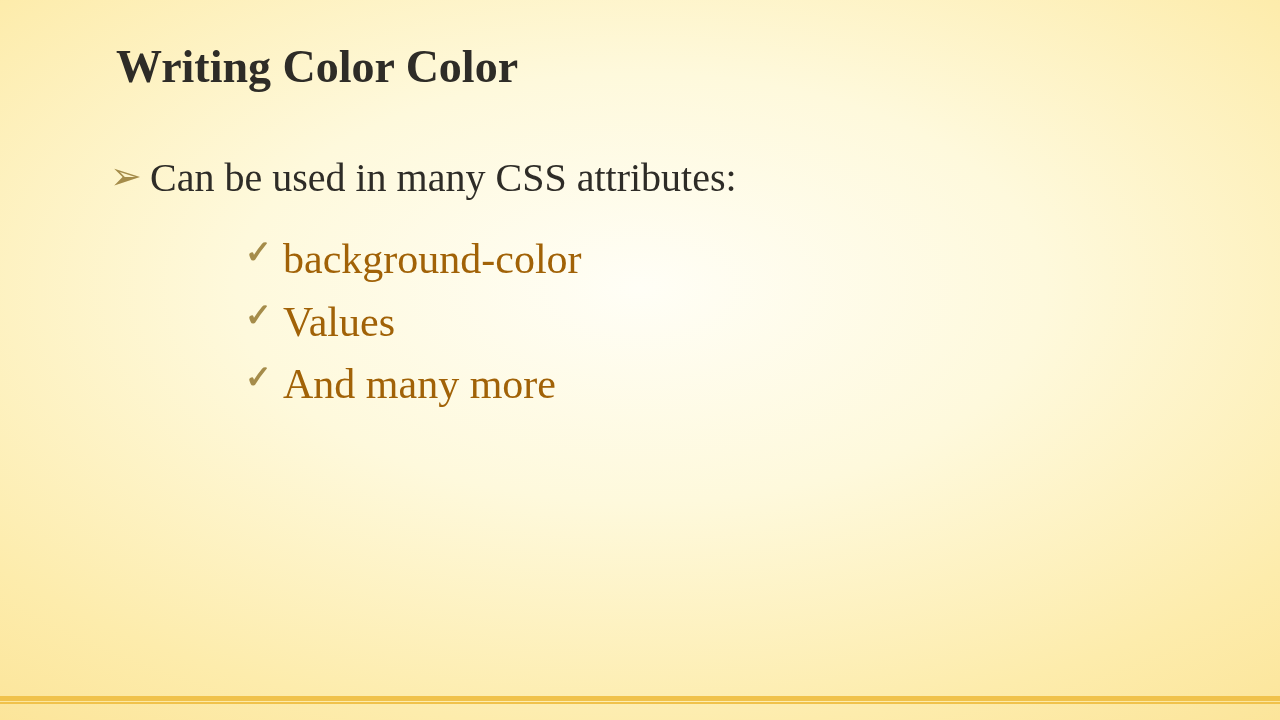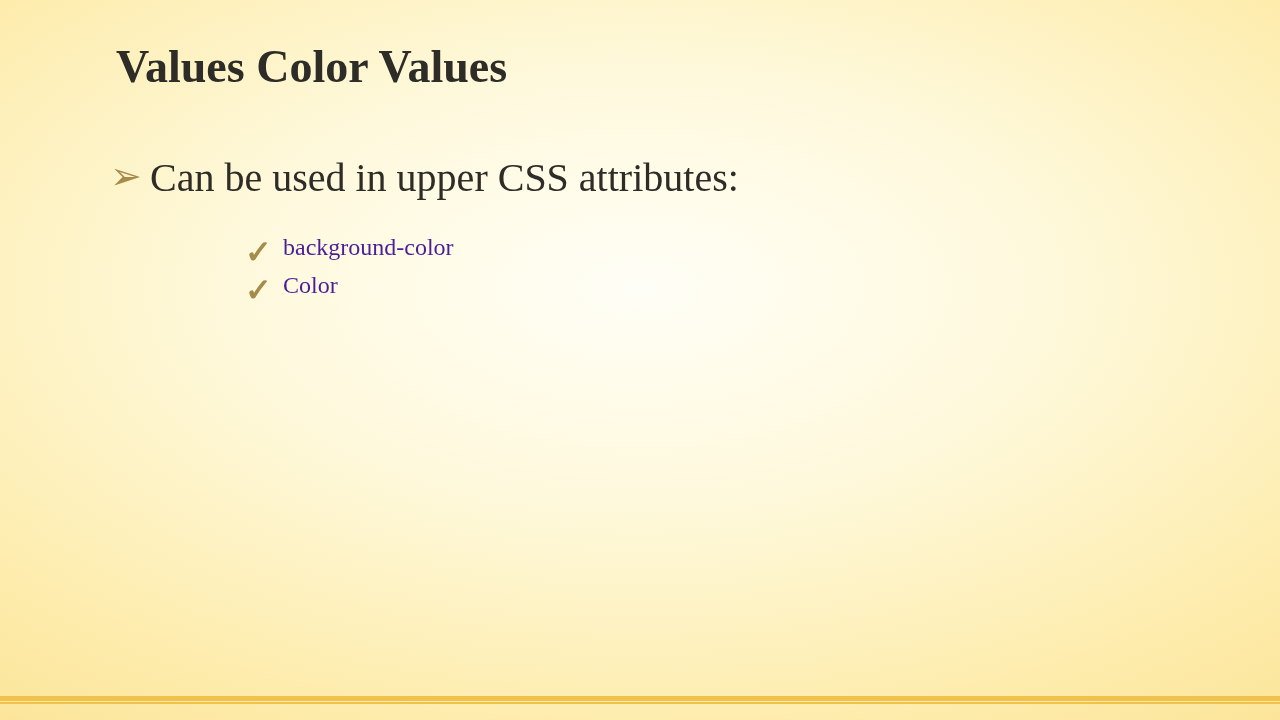--- a/index.html
+++ b/index.html
@@ -34,22 +34,22 @@
   .bullet1::before {
     content: "➢";
     position: absolute;
     left: 0;
     top: 0;
     color: #a58c4a;
     font-size: 38px;
   }
   .sublist { list-style: none; margin-top: 28px; margin-left: 95px; }
   .bullet2 {
-    font-size: 24px;
-    color: #4c1d95;
+    font-size: 42px;
+    color: #a16207;
     position: relative;
     padding-left: 38px;
     line-height: 1.35;
     margin-bottom: 6px;
   }
   .bullet2::before {
     content: "✓";
     position: absolute;
     left: 0;
     top: 0;
@@ -69,28 +69,29 @@
   .footer-rule .bar-gap { height: 1px; background: transparent; }
   .footer-rule .bar-bot {
     height: 2px;
     background: #f0c24b;
   }
 </style>
 </head>
 <body>
 
 <div class="slide">
-  <h1 class="title">Values Color Values</h1>
+  <h1 class="title">Writing Color Color</h1>
 
   <ul class="bullets">
     <li class="bullet1">
-      <span>Can be used in upper CSS attributes:</span>
+      <span>Can be used in many CSS attributes:</span>
       <ul class="sublist">
         <li class="bullet2">background-color</li>
-        <li class="bullet2">Color</li>
+        <li class="bullet2">Values</li>
+        <li class="bullet2">And many more</li>
       </ul>
     </li>
   </ul>
 </div>
 
 <div class="footer-rule">
   <div class="bar-top"></div>
   <div class="bar-gap"></div>
   <div class="bar-bot"></div>
 </div>

